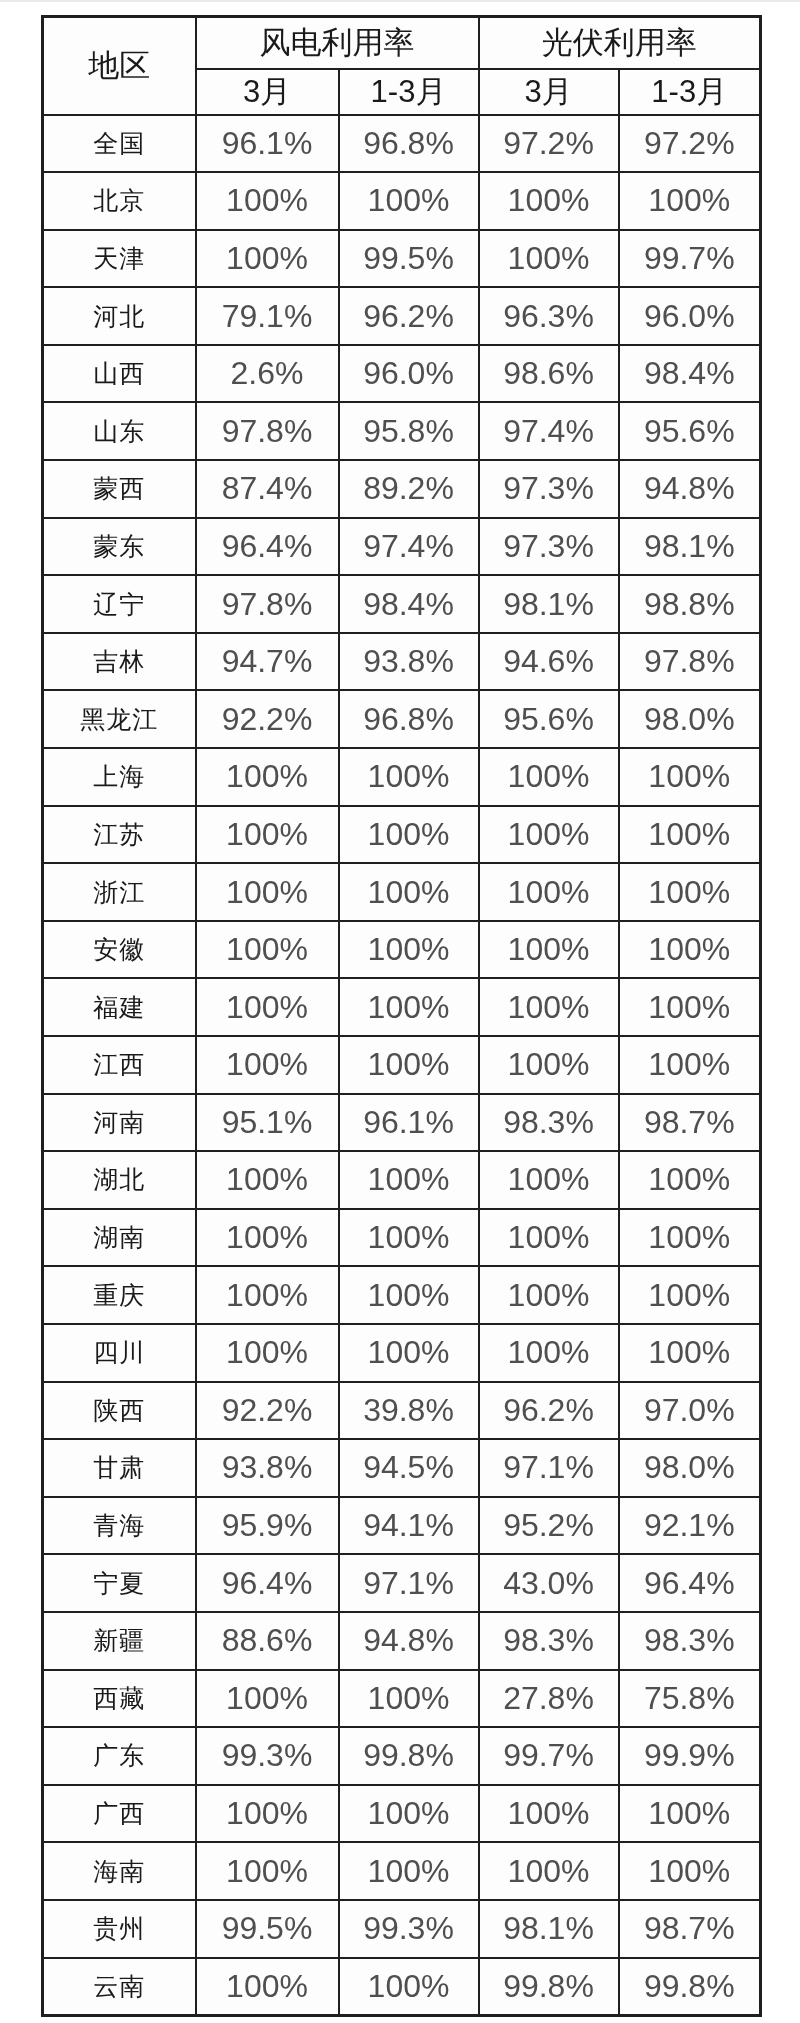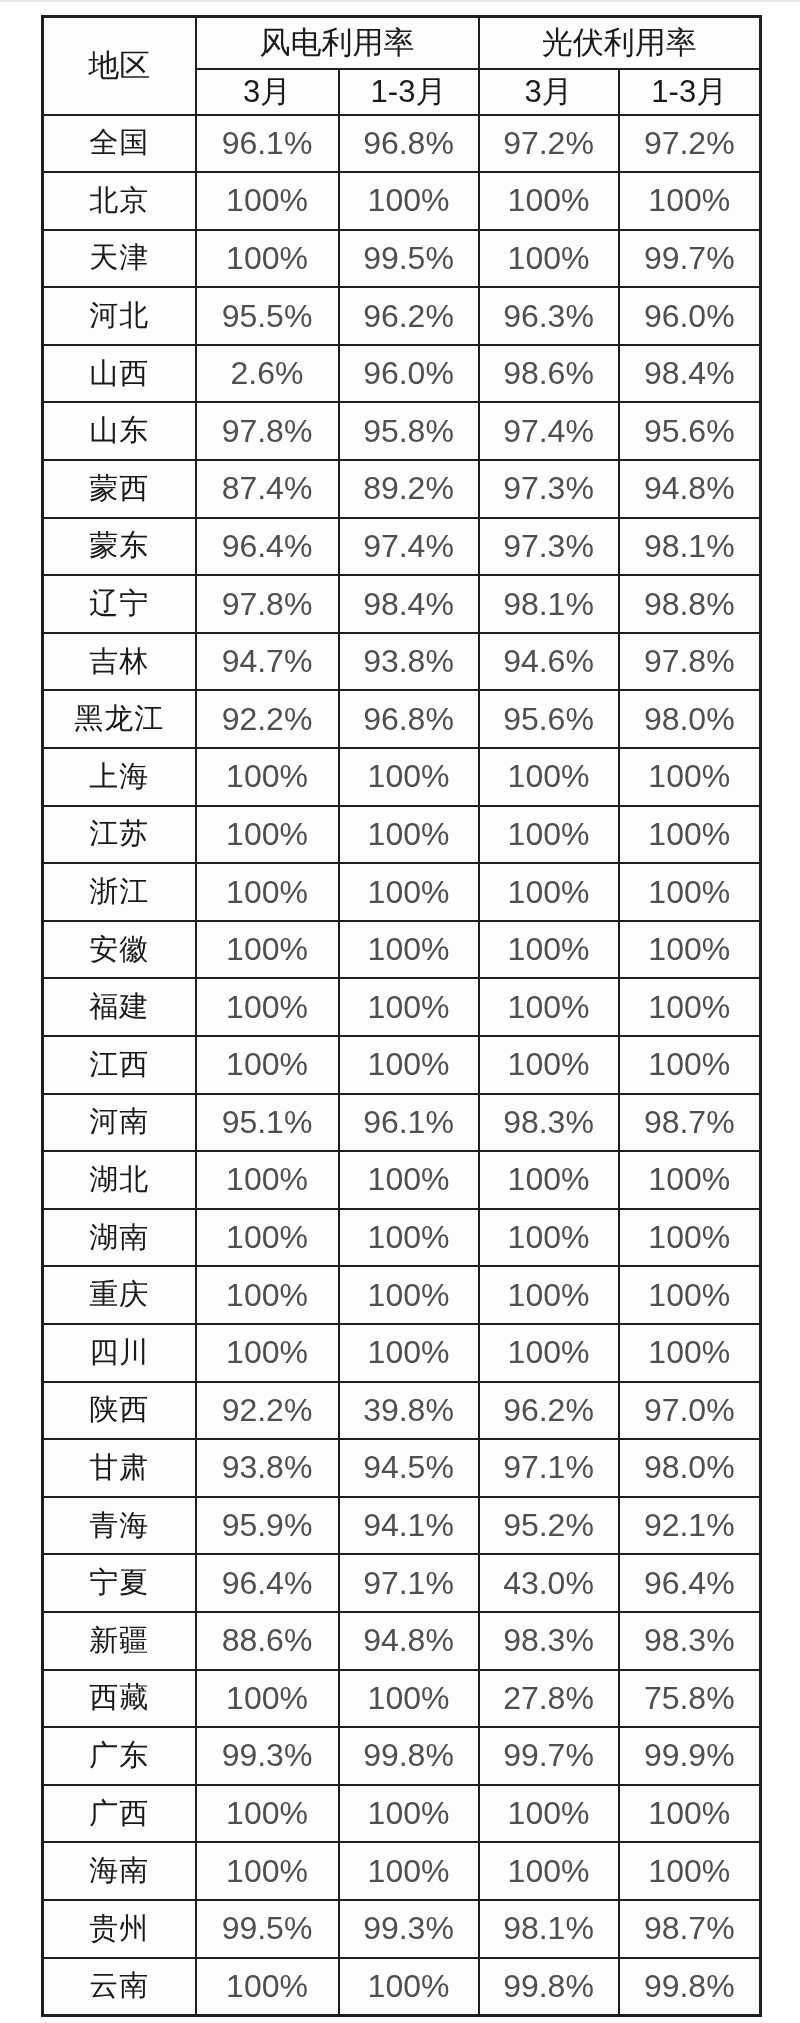--- a/index.html
+++ b/index.html
@@ -41,21 +41,21 @@
   .util-table thead tr.group-row { height: 52px; }
   .util-table thead tr.sub-row { height: 46px; }
   .util-table tbody tr { height: 57.6px; }
   .util-table th {
     font-weight: 400;
     font-size: 31px;
     color: #1a1a1a;
     background: #fdfdfd;
   }
   .util-table td.region {
-    font-size: 29px;
+    font-size: 25px;
     color: #1a1a1a;
     letter-spacing: 1px;
   }
   .util-table td.val {
     font-size: 32px;
     color: #4f4f4f;
   }
 </style>
 </head>
 <body>
@@ -100,21 +100,21 @@
   </tr>
       <tr>
     <td class="region">天津</td>
     <td class="val">100%</td>
     <td class="val">99.5%</td>
     <td class="val">100%</td>
     <td class="val">99.7%</td>
   </tr>
       <tr>
     <td class="region">河北</td>
-    <td class="val">95.5%</td>
+    <td class="val">79.1%</td>
     <td class="val">96.2%</td>
     <td class="val">96.3%</td>
     <td class="val">96.0%</td>
   </tr>
       <tr>
     <td class="region">山西</td>
     <td class="val">2.6%</td>
     <td class="val">96.0%</td>
     <td class="val">98.6%</td>
     <td class="val">98.4%</td>

